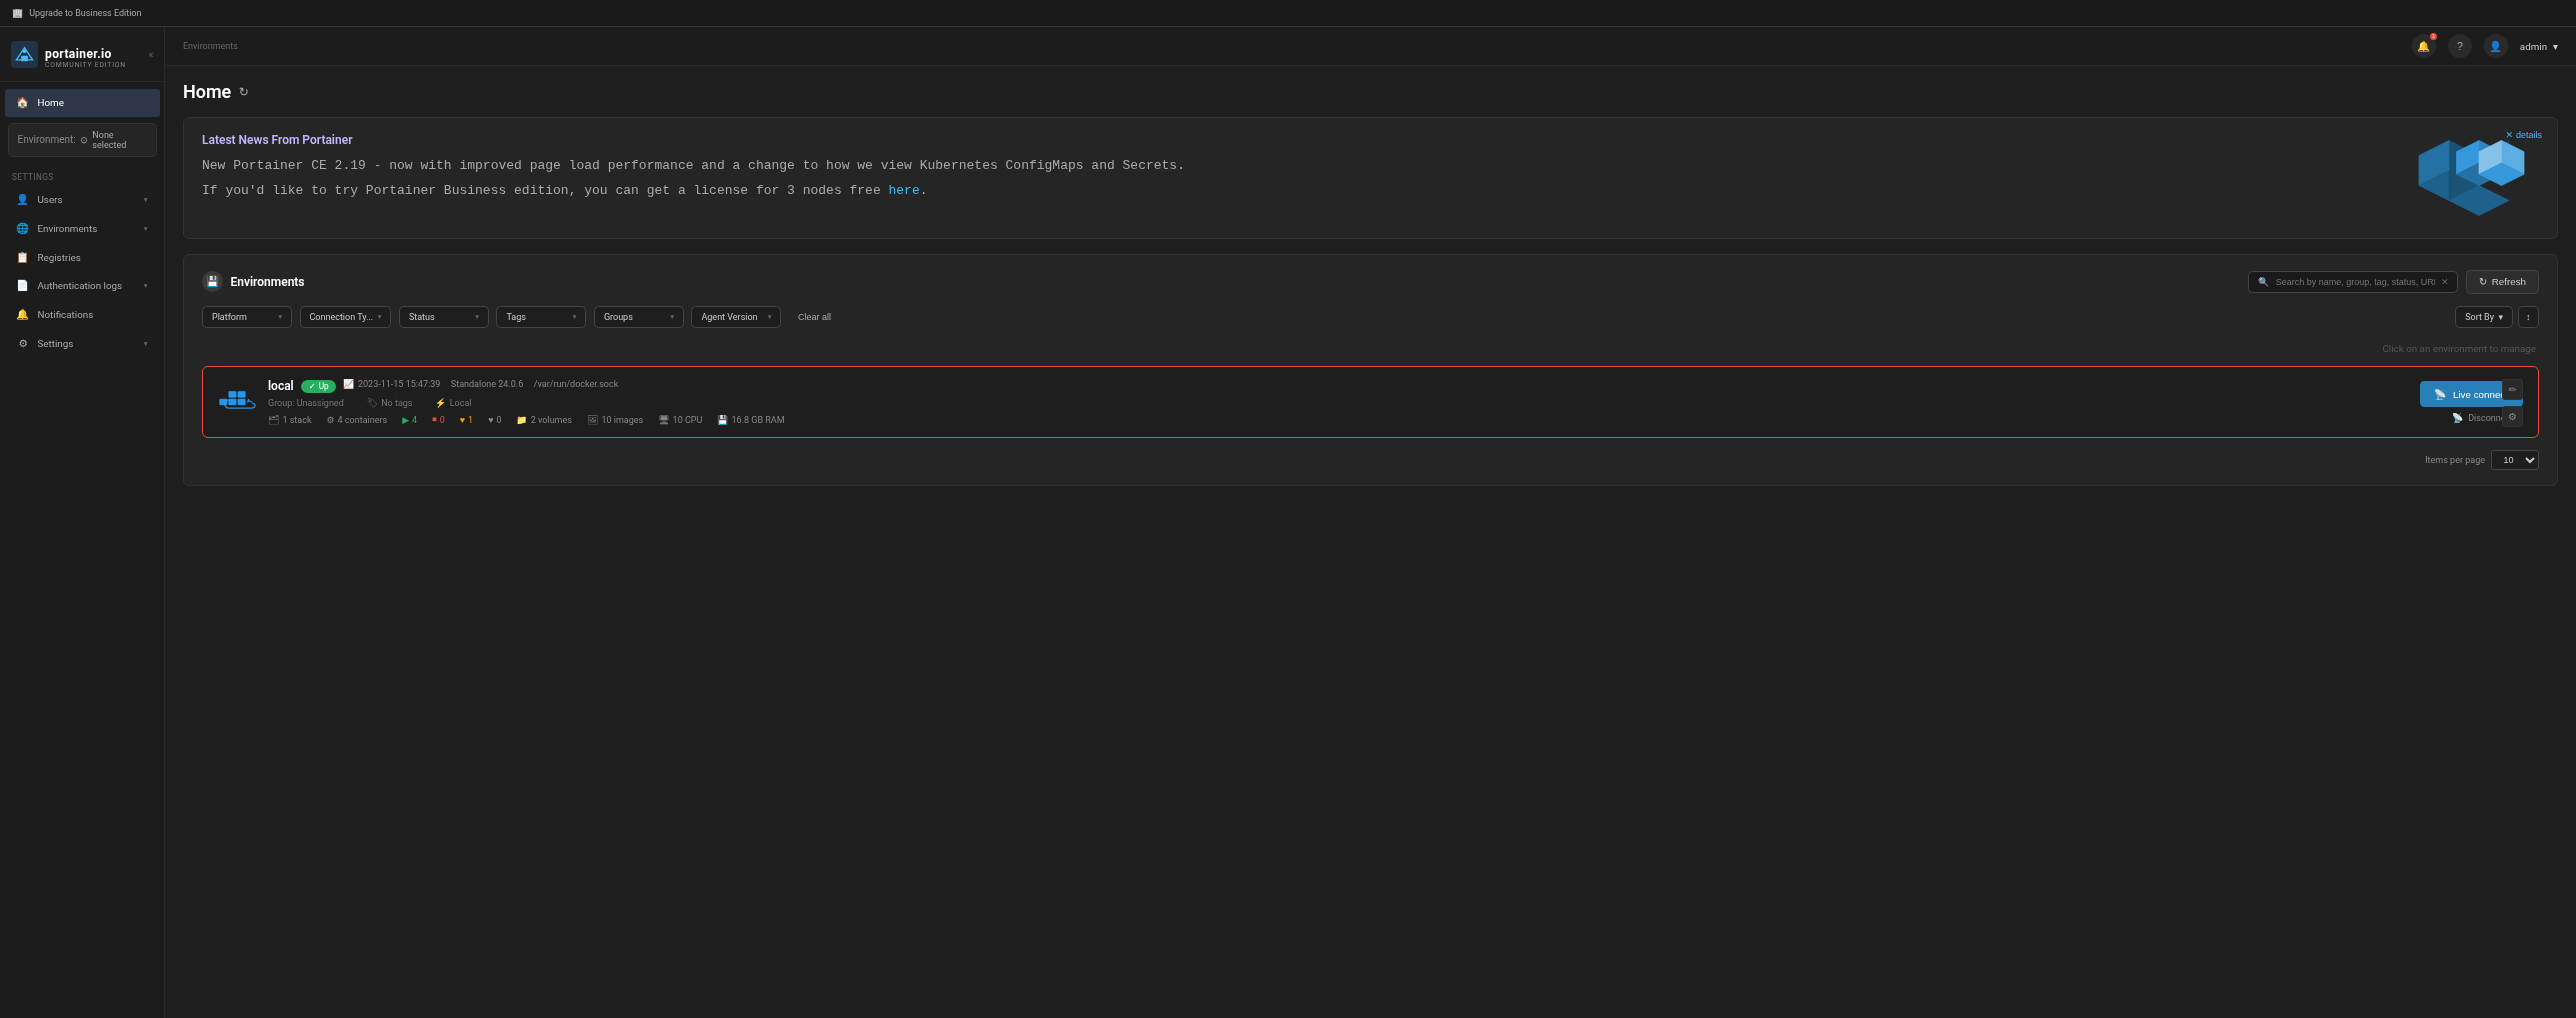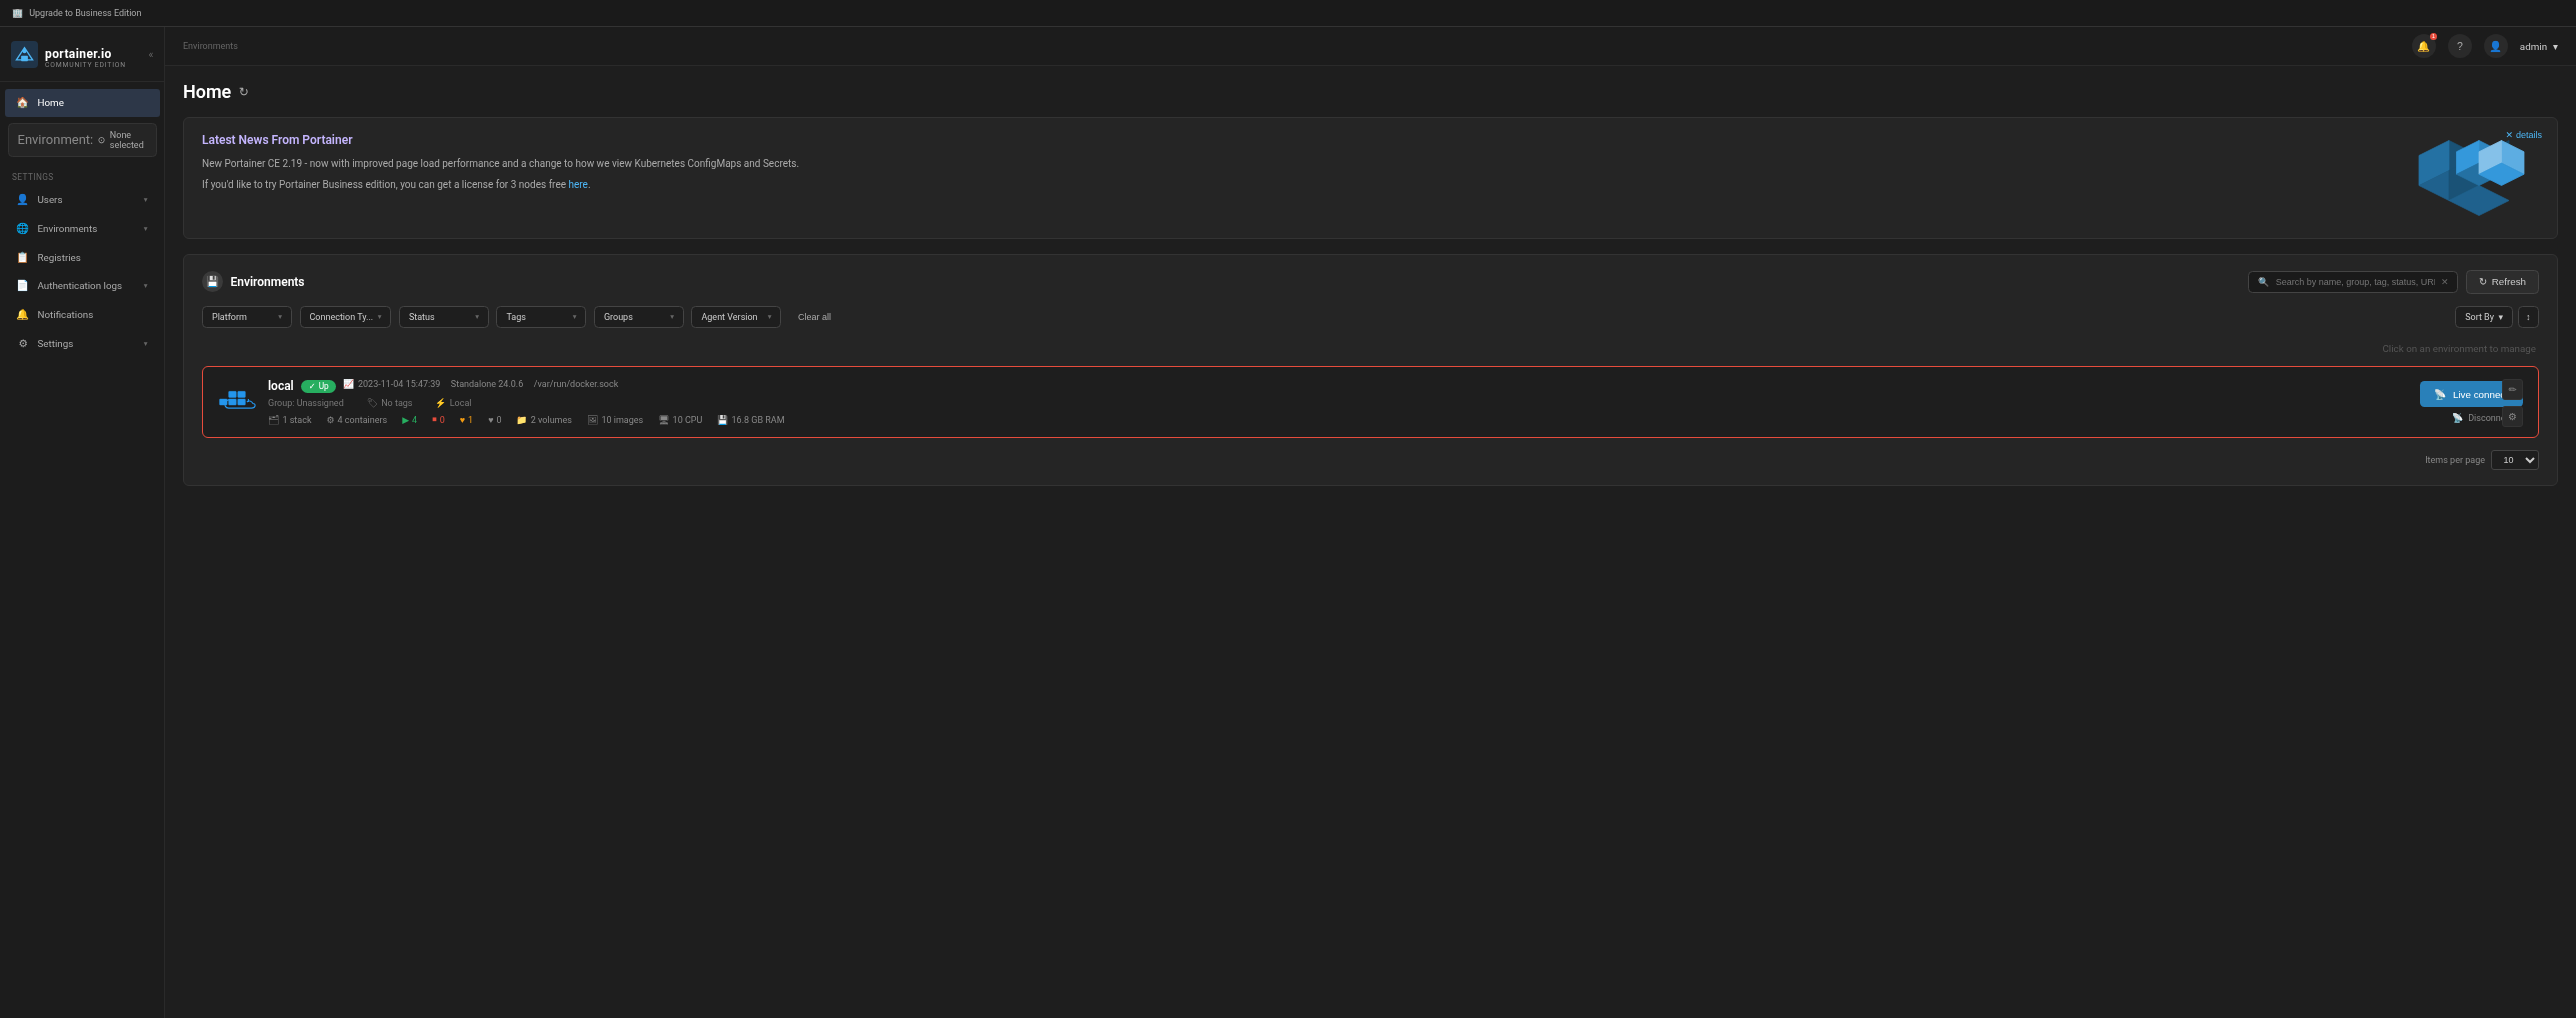--- a/index.html
+++ b/index.html
@@ -115,21 +115,21 @@
       border: 0.8px solid #333;
       border-radius: 4.5px;
       padding: 6px 9px;
       display: flex;
       align-items: center;
       gap: 4.5px;
       font-size: 9px;
       color: #aaa;
       cursor: pointer;
     }
-    .env-selector .env-label { color: #888; font-size: 13px; }
+    .env-selector .env-label { color: #888; font-size: 10px; }
     .env-selector .env-value { color: #aaa; }
 
     
     .main-content {
       flex: 1;
       display: flex;
       flex-direction: column;
       overflow: hidden;
     }
 
@@ -230,24 +230,25 @@
       overflow: hidden;
     }
     .news-content { flex: 1; }
     .news-title {
       font-size: 12px;
       font-weight: 600;
       color: #c4b5fd;
       margin-bottom: 9px;
     }
     .news-text {
-      font-size: 10px;
+      font-size: 13px;
       color: #aaa;
       line-height: 1.6;
       margin-bottom: 4.5px;
+      font-family: Liberation Mono, monospace;
     }
     .news-text a { color: #4db6f5; text-decoration: none; }
     .news-dismiss {
       position: absolute;
       top: 12px;
       right: 15px;
       color: #4db6f5;
       font-size: 9px;
       cursor: pointer;
       display: flex;
@@ -752,21 +753,21 @@
           <div class="env-info">
             <div class="env-title-row">
               <span class="env-name">local</span>
               <div class="status-badge">
                 <span>✓</span>
                 <span>Up</span>
               </div>
               <div class="env-meta">
                 <span class="meta-item">
                   <span>📈</span>
-                  <span>2023-11-04 15:47:39</span>
+                  <span>2023-11-15 15:47:39</span>
                 </span>
                 <span class="meta-item">Standalone 24.0.6</span>
                 <span class="meta-item">/var/run/docker.sock</span>
               </div>
             </div>
             <div class="env-tags-row">
               <span class="tag-item">Group: Unassigned</span>
               <span class="tag-item">
                 <span>🏷</span>
                 <span>No tags</span>

